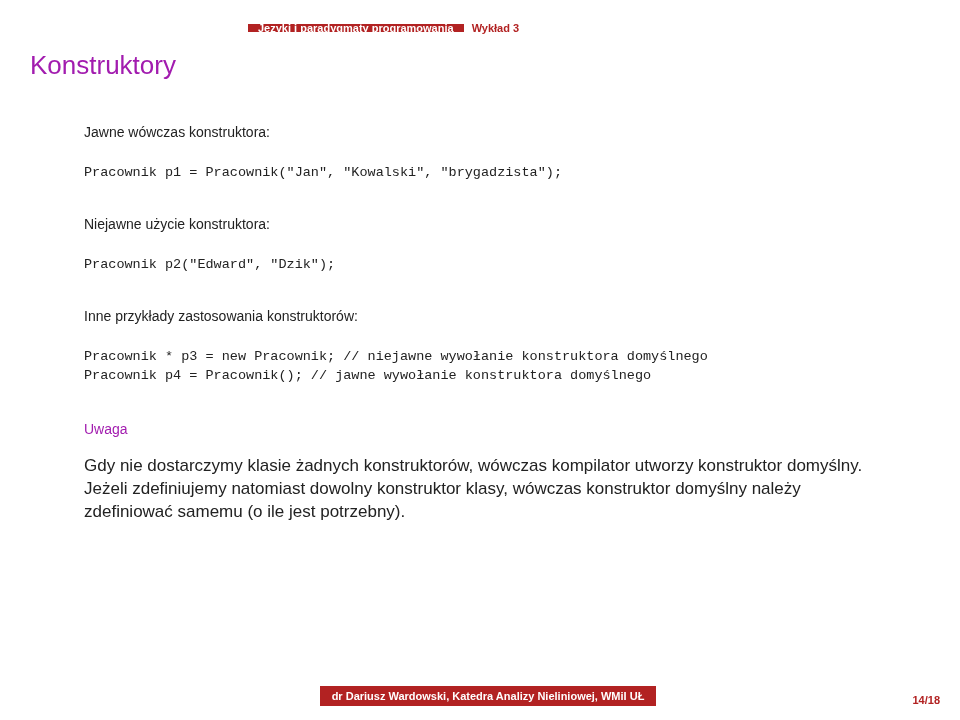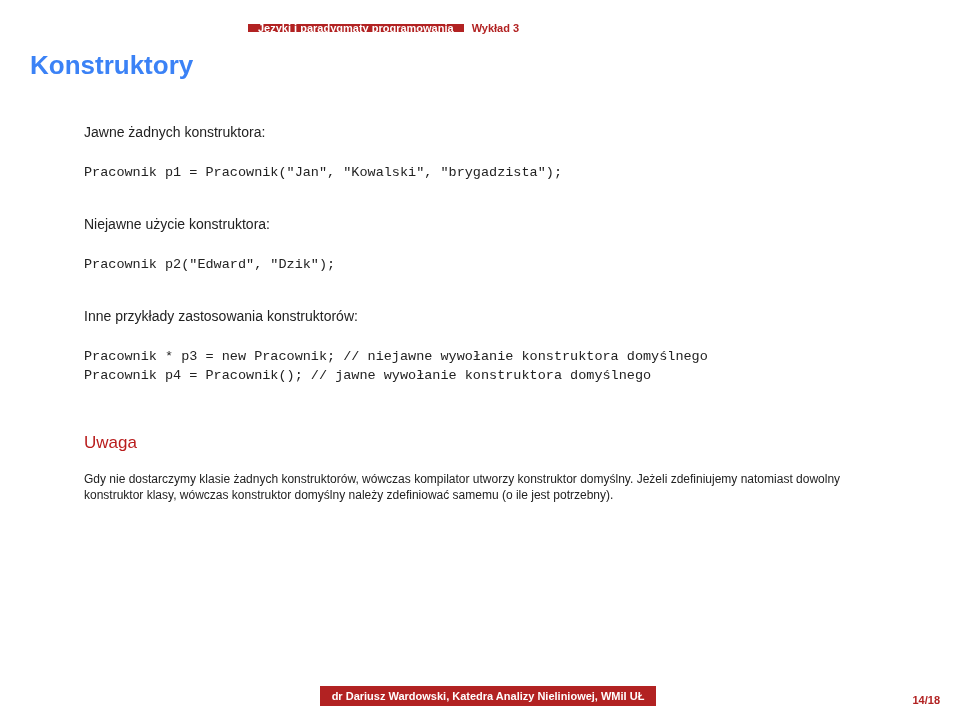--- a/index.html
+++ b/index.html
@@ -33,23 +33,23 @@
     font-size: 11px;
     font-weight: 700;
     padding: 4px 8px;
     display: flex;
     align-items: center;
   }
   .slide-title {
     position: absolute;
     top: 34px;
     left: 14px;
-    color: #3b82f6;
+    color: #a21caf;
     font-size: 26px;
-    font-weight: 700;
+    font-weight: 400;
   }
   .content {
     position: absolute;
     top: 100px;
     left: 60px;
     right: 60px;
   }
   .body-text {
     font-size: 14px;
     color: #222;
@@ -58,27 +58,27 @@
   .code {
     font-family: "Courier New", monospace;
     font-size: 13.5px;
     color: #222;
     white-space: pre;
     margin-bottom: 18px;
     line-height: 1.35;
   }
   .section-gap { margin-top: 12px; }
   .uwaga-title {
-    color: #b91c1c;
-    font-size: 17px;
-    margin-top: 32px;
+    color: #a21caf;
+    font-size: 14px;
+    margin-top: 20px;
     margin-bottom: 2px;
   }
   .uwaga-body {
-    font-size: 12px;
+    font-size: 17px;
     color: #222;
     line-height: 1.35;
     max-width: 820px;
   }
   .footer {
     position: absolute;
     bottom: 14px;
     left: 0;
     right: 0;
     display: flex;
@@ -106,21 +106,21 @@
 <body>
 
 <div class="header">
   <div class="header-pill">Języki i paradygmaty programowania</div>
   <div class="header-lecture">Wykład 3</div>
 </div>
 
 <h1 class="slide-title">Konstruktory</h1>
 
 <div class="content">
-  <p class="body-text">Jawne żadnych konstruktora:</p>
+  <p class="body-text">Jawne wówczas konstruktora:</p>
   <div class="code">Pracownik p1 = Pracownik("Jan", "Kowalski", "brygadzista");</div>
 
   <p class="body-text">Niejawne użycie konstruktora:</p>
   <div class="code">Pracownik p2("Edward", "Dzik");</div>
 
   <p class="body-text section-gap">Inne przykłady zastosowania konstruktorów:</p>
   <div class="code">Pracownik * p3 = new Pracownik; // niejawne wywołanie konstruktora domyślnego
 Pracownik p4 = Pracownik(); // jawne wywołanie konstruktora domyślnego</div>
 
   <p class="uwaga-title">Uwaga</p>

